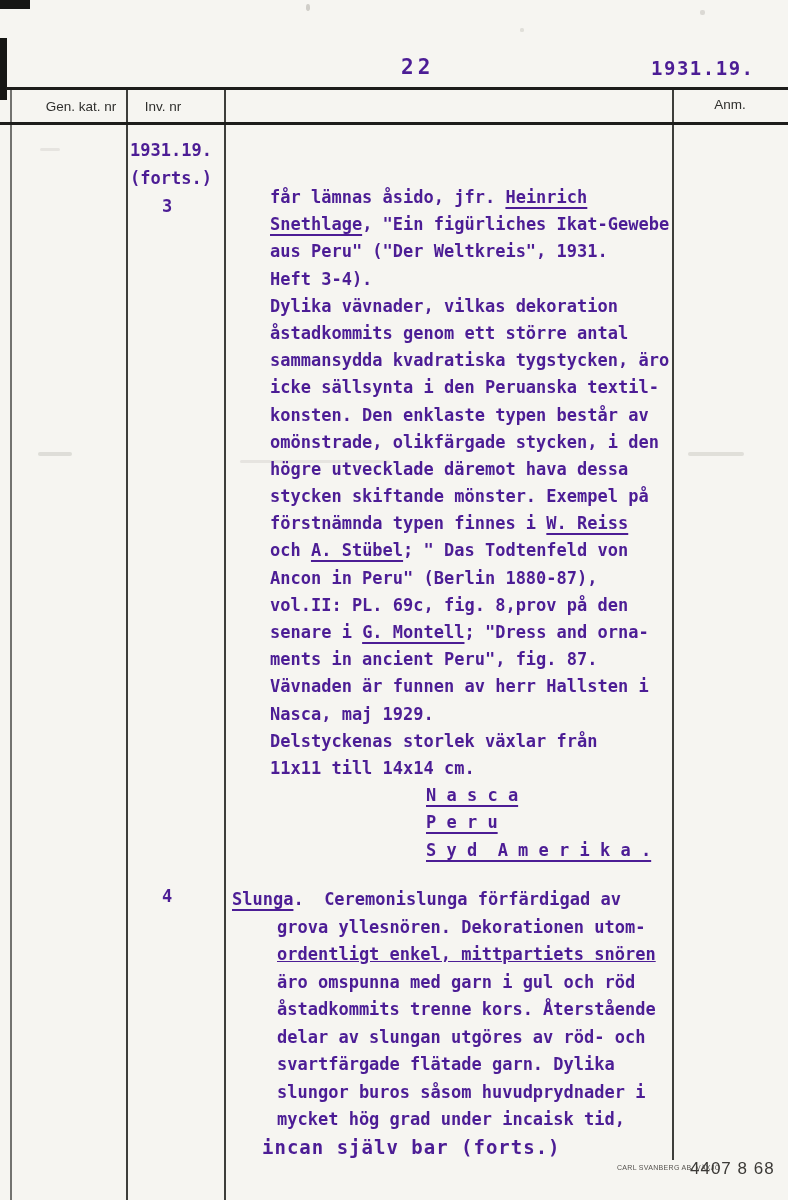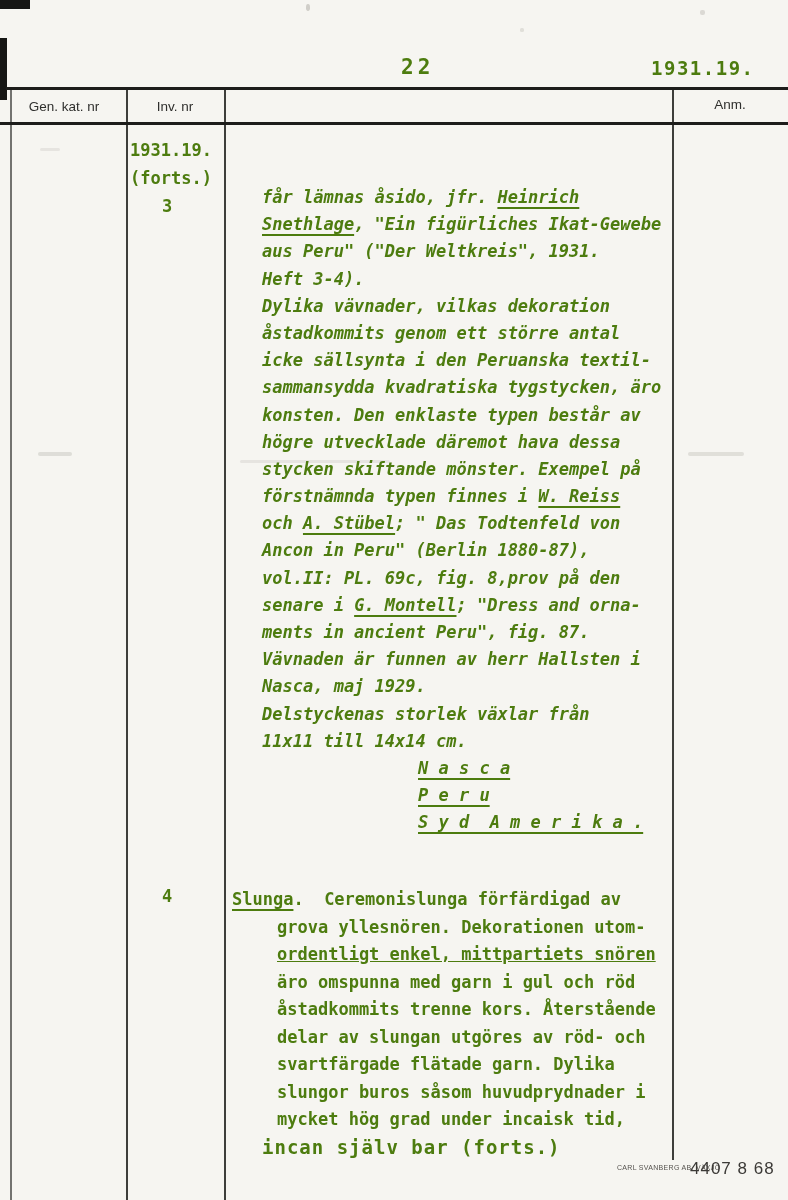--- a/index.html
+++ b/index.html
@@ -3,21 +3,21 @@
 <meta charset="utf-8">
 <style>
   html,body { margin:0; padding:0; }
   .page {
     position:relative; width:788px; height:1200px;
     background:#f6f5f1; overflow:hidden;
     font-family:"DejaVu Sans Mono", monospace;
   }
   
   .tw { font-family:"DejaVu Sans Mono", monospace; font-weight:bold;
-        color:#4d7c0f; font-size:17px; }
+        color:#4c1d95; font-size:17px; }
   .tblock { position:absolute; }
   .tline { line-height:27.2px; height:27.2px; white-space:pre; }
   .e4 .tline { line-height:27.5px; height:27.5px; }
   .tline .u { text-decoration:underline; text-decoration-thickness:2px; text-underline-offset:4px; }
   .tline.lg { font-size:19px; letter-spacing:1px; }
   
   .form-label { position:absolute; font-family:"Liberation Sans", sans-serif;
     font-size:13.5px; color:#2f2f2d; text-align:center; }
   
   .rule { position:absolute; background:#1d1d1b; }
@@ -63,40 +63,41 @@
   <div class="tw page-number">22</div>
   <div class="tw catalog-ref">1931.19.</div>
 
   <div class="rule h" style="left:6px;top:87px;width:782px;"></div>
   <div class="rule h" style="left:0;top:122px;width:788px;"></div>
   <div class="rule v" style="left:10px;top:87px;height:1113px;opacity:.6;"></div>
   <div class="rule v" style="left:126px;top:87px;height:1113px;"></div>
   <div class="rule v" style="left:224px;top:87px;height:1113px;"></div>
   <div class="rule v" style="left:672px;top:87px;height:1073px;"></div>
 
-  <div class="form-label" style="left:2px;top:99px;width:124px;">Gen. kat. nr</div>
-  <div class="form-label" style="left:126px;top:99px;width:98px;">Inv. nr</div>
+  <div class="form-label" style="left:19px;top:99px;width:124px;">Gen. kat. nr</div>
+  <div class="form-label" style="left:114px;top:99px;width:98px;">Inv. nr</div>
   <div class="form-label" style="left:672px;top:97px;width:116px;">Anm.</div>
 
   <div class="tw inv-cell">
     <div>1931.19.</div>
     <div>(forts.)</div>
     <div class="inv-item-no">3</div>
   </div>
 
-  <div class="tw tblock" style="left:262px;top:184px;width:420px;font-style:italic;">
+  <div class="tw tblock" style="left:270px;top:184px;width:420px;">
       <div class="tline"><span>får lämnas åsido, jfr. </span><span class="u">Heinrich</span></div>
       <div class="tline"><span class="u">Snethlage</span><span>, "Ein figürliches Ikat-Gewebe</span></div>
       <div class="tline"><span>aus Peru" ("Der Weltkreis", 1931.</span></div>
       <div class="tline"><span>Heft 3-4).</span></div>
       <div class="tline"><span>Dylika vävnader, vilkas dekoration</span></div>
       <div class="tline"><span>åstadkommits genom ett större antal</span></div>
+      <div class="tline"><span>sammansydda kvadratiska tygstycken, äro</span></div>
       <div class="tline"><span>icke sällsynta i den Peruanska textil-</span></div>
-      <div class="tline"><span>sammansydda kvadratiska tygstycken, äro</span></div>
       <div class="tline"><span>konsten. Den enklaste typen består av</span></div>
+      <div class="tline"><span>omönstrade, olikfärgade stycken, i den</span></div>
       <div class="tline"><span>högre utvecklade däremot hava dessa</span></div>
       <div class="tline"><span>stycken skiftande mönster. Exempel på</span></div>
       <div class="tline"><span>förstnämnda typen finnes i </span><span class="u">W. Reiss</span></div>
       <div class="tline"><span>och </span><span class="u">A. Stübel</span><span>; " Das Todtenfeld von</span></div>
       <div class="tline"><span>Ancon in Peru" (Berlin 1880-87),</span></div>
       <div class="tline"><span>vol.II: PL. 69c, fig. 8,prov på den</span></div>
       <div class="tline"><span>senare i </span><span class="u">G. Montell</span><span>; "Dress and orna-</span></div>
       <div class="tline"><span>ments in ancient Peru", fig. 87.</span></div>
       <div class="tline"><span>Vävnaden är funnen av herr Hallsten i</span></div>
       <div class="tline"><span>Nasca, maj 1929.</span></div>

